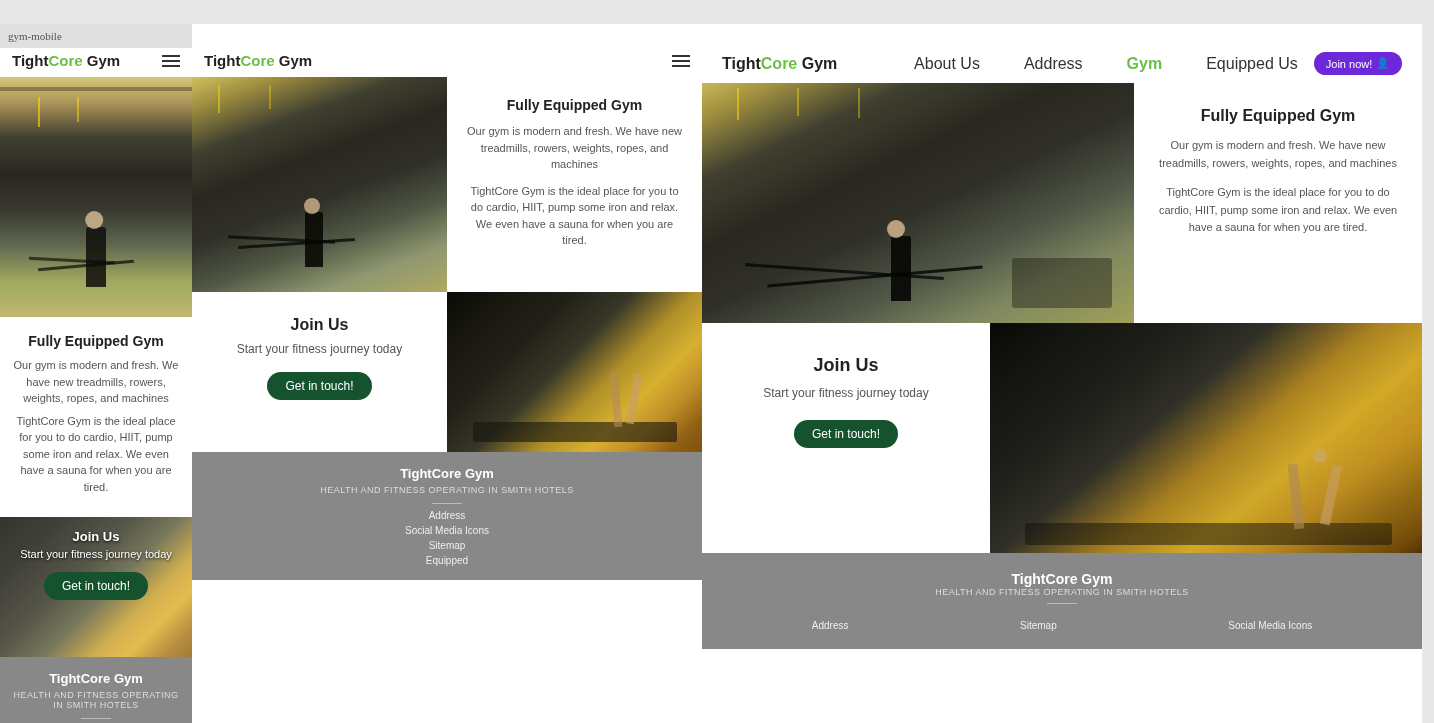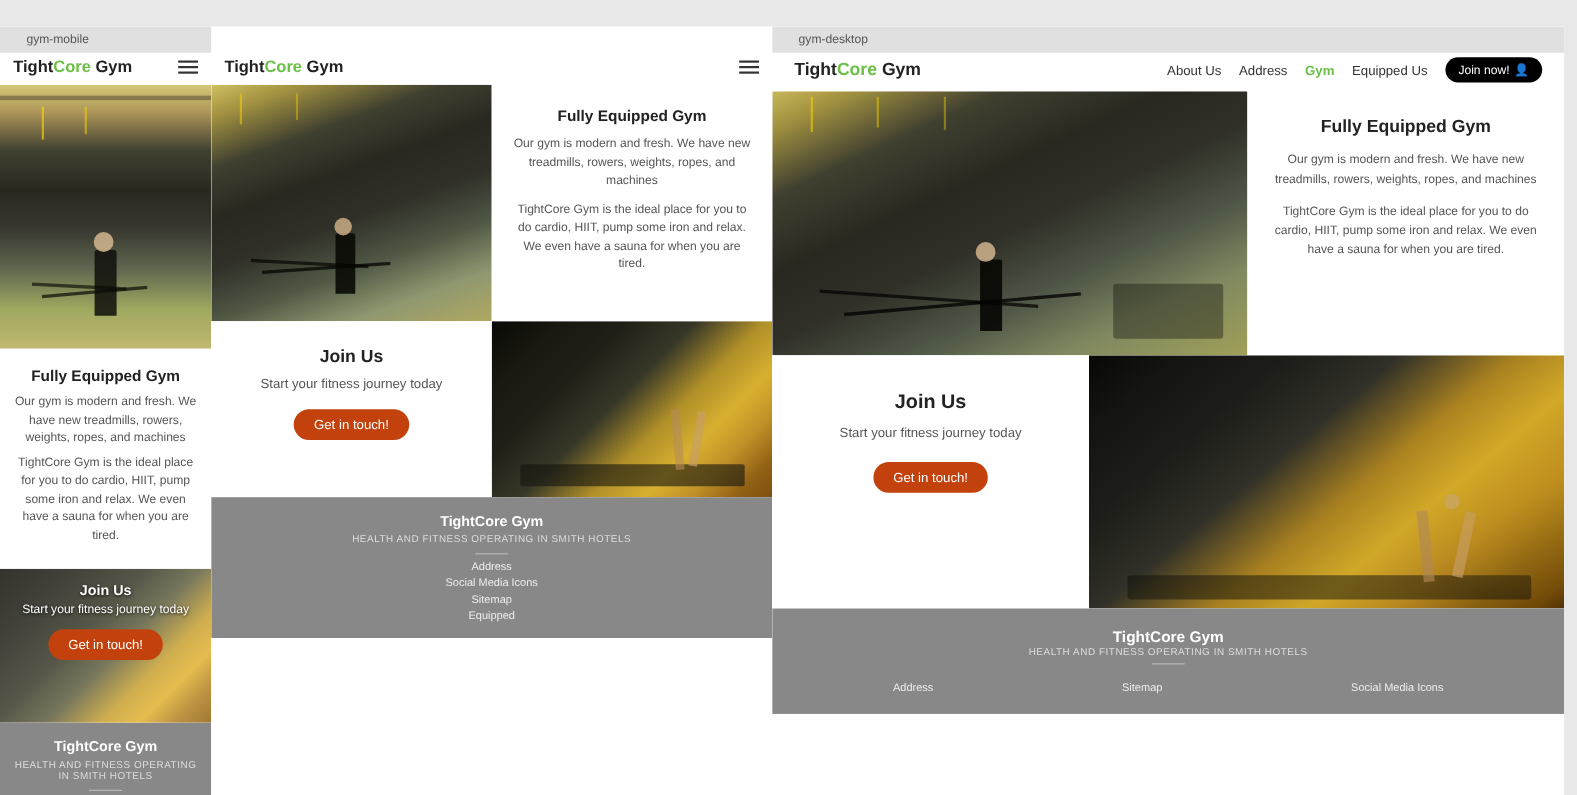--- a/index.html
+++ b/index.html
@@ -9,25 +9,26 @@
       display: flex;
       gap: 0;
       min-height: 723px;
       overflow-x: hidden;
     }
 
     
     .panel-label {
       font-size: 11px;
       color: #555;
-      padding: 6px 24px;
+      padding: 6px 8px;
       background: #e0e0e0;
       position: absolute;
       top: 0; left: 0;
       width: 100%;
+      font-family: Liberation Serif, serif;
     }
 
     .panel {
       position: relative;
       background: white;
       overflow: hidden;
       flex-shrink: 0;
     }
 
     
@@ -84,28 +85,29 @@
       gap: 16px;
     }
     .navbar-desktop .brand {
       font-size: 16px;
       font-weight: bold;
       color: #222;
       margin-right: auto;
     }
     .navbar-desktop .brand span { color: #6abf45; }
     .nav-link {
-      font-size: 12px;
+      font-size: 16px;
       color: #333;
       text-decoration: none;
       cursor: pointer;
+      margin-left: 28px;
     }
     .nav-link.active { color: #6abf45; font-weight: bold; }
     .join-btn {
-      background: #000000;
+      background: #6d28d9;
       color: white;
       border: none;
       border-radius: 20px;
       padding: 5px 12px;
       font-size: 11px;
       cursor: pointer;
       display: flex;
       align-items: center;
       gap: 4px;
     }
@@ -121,21 +123,21 @@
       color: #222;
       margin-bottom: 8px;
     }
     .content-section p {
       font-size: 11px;
       color: #555;
       line-height: 1.5;
       margin-bottom: 6px;
     }
     .get-in-touch-btn {
-      background: #c2410c;
+      background: #14532d;
       color: white;
       border: none;
       border-radius: 20px;
       padding: 7px 18px;
       font-size: 12px;
       cursor: pointer;
     }
 
     
     .footer {
@@ -403,21 +405,20 @@
         <a class="footer-link">Address</a>
         <a class="footer-link">Social Media Icons</a>
         <a class="footer-link">Sitemap</a>
         <a class="footer-link">Equipped</a>
       </div>
     </div>
   </div>
 </div>
 
 <div class="panel panel-desktop">
-  <div class="panel-label">gym-desktop</div>
 
   <div style="margin-top:20px;">
 
     <div class="navbar-desktop">
       <div class="brand">
         Tight<span style="color:#6abf45;">Core</span> Gym
       </div>
       <a class="nav-link">About Us</a>
       <a class="nav-link">Address</a>
       <a class="nav-link active">Gym</a>

